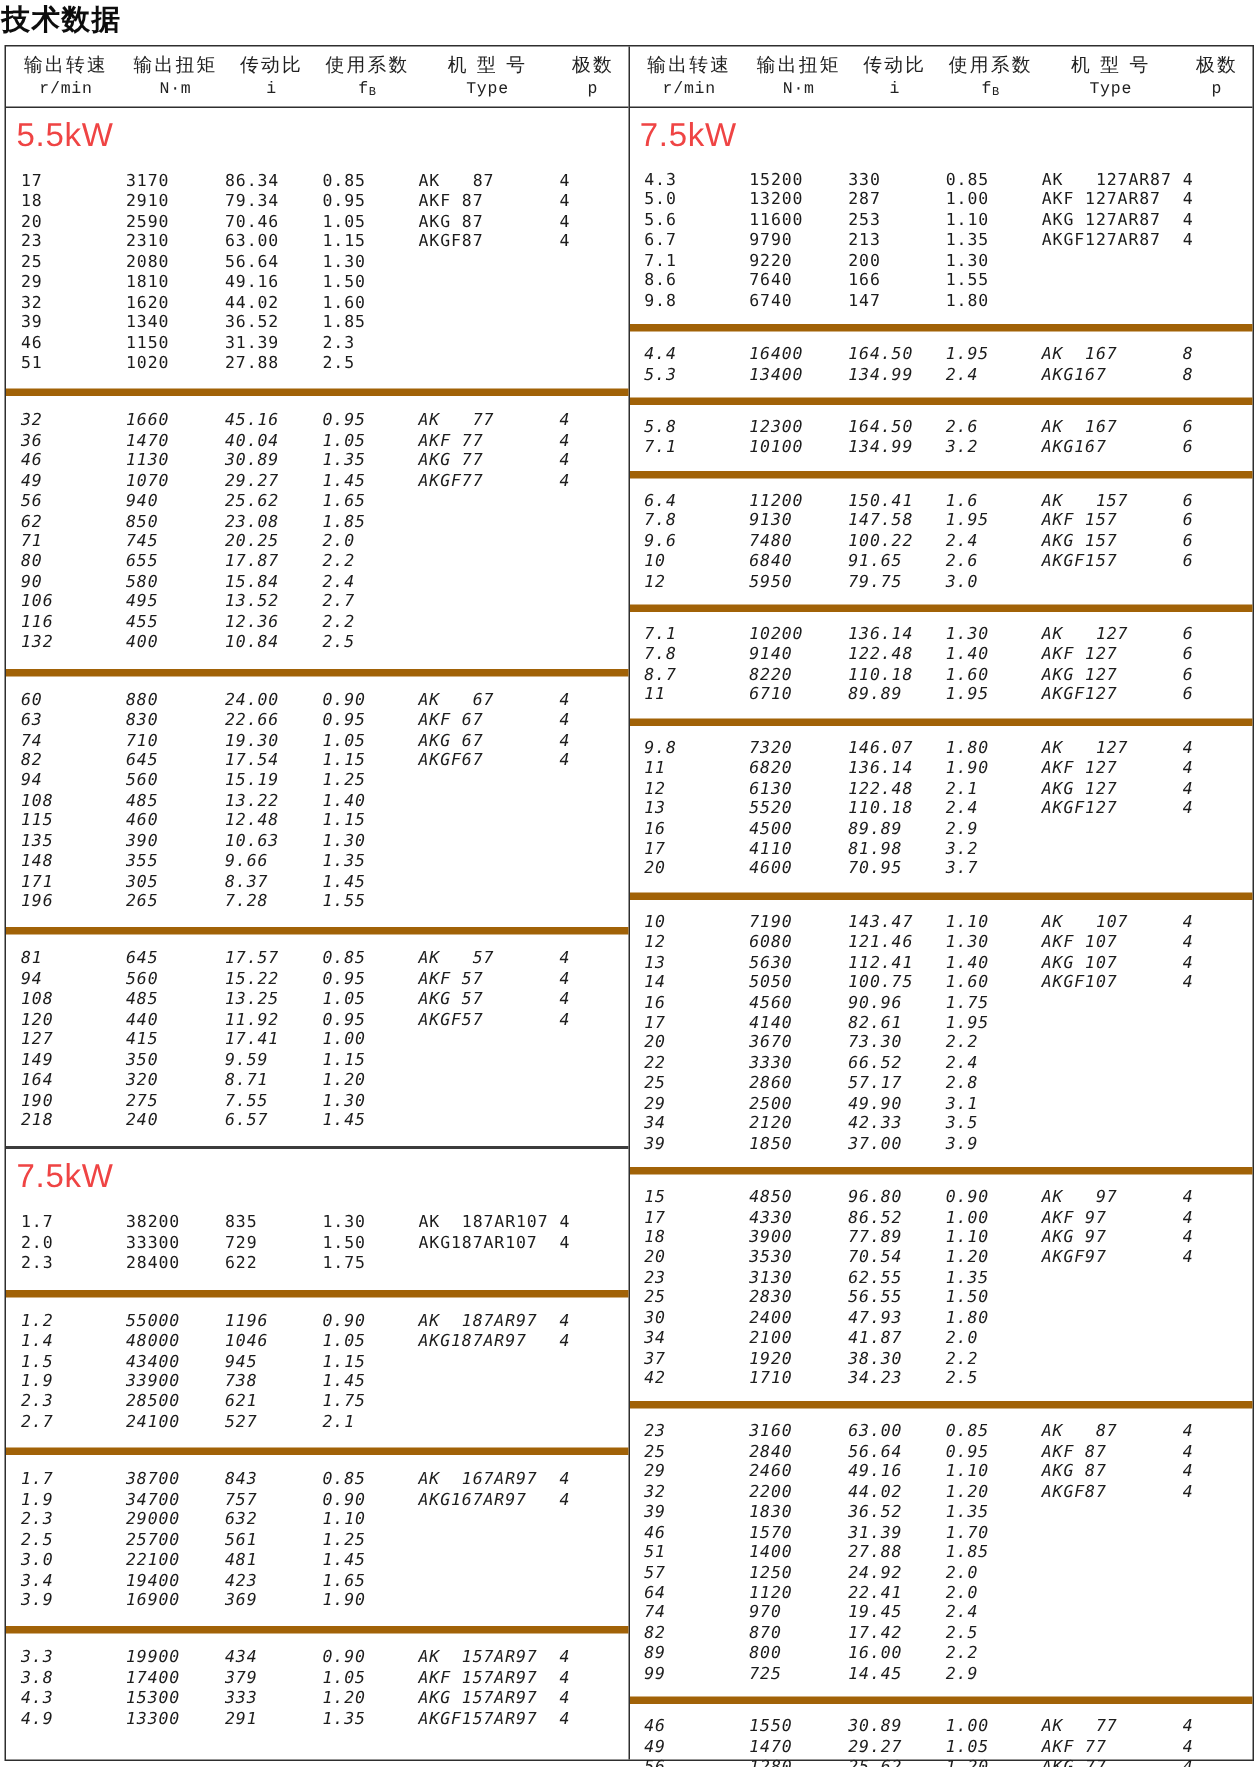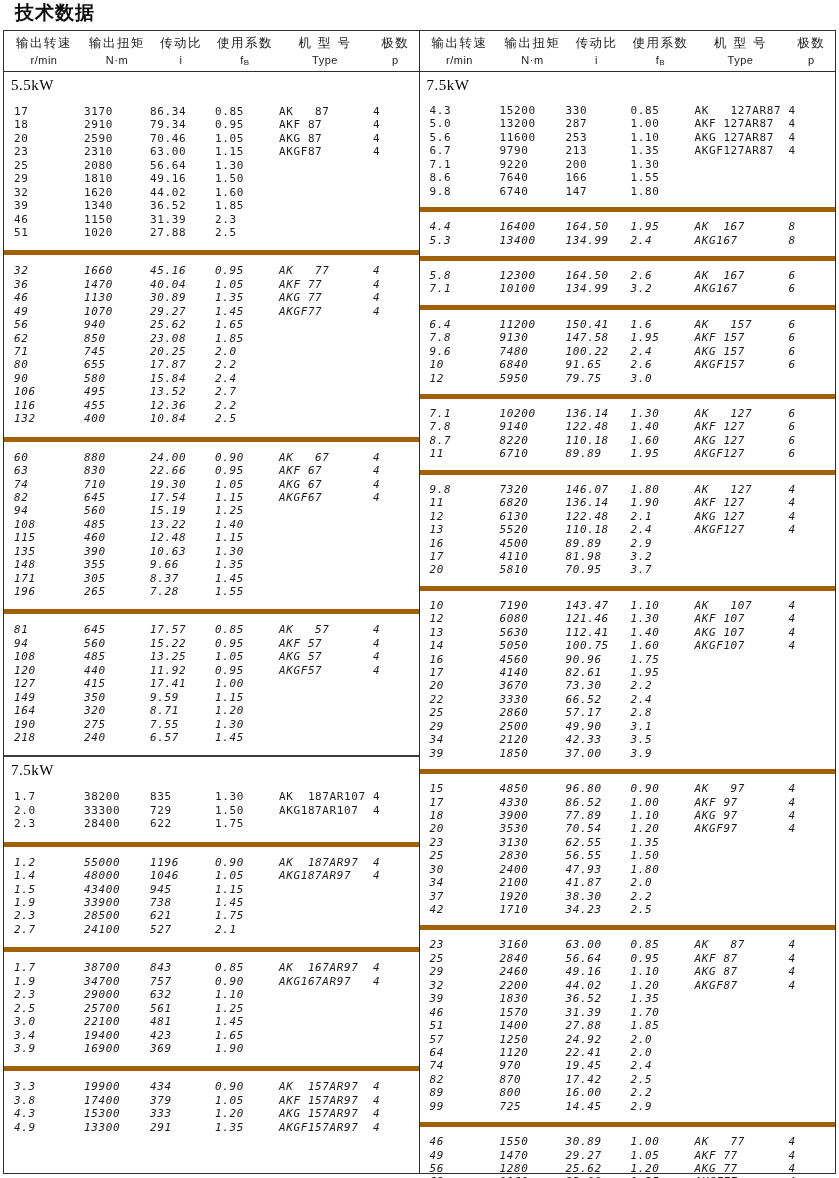--- a/index.html
+++ b/index.html
@@ -1,45 +1,45 @@
 <!DOCTYPE html>
 <html><head>
 <meta charset="utf-8">
 <style>
   html,body{margin:0;padding:0;background:#ffffff;}
   body{
     position:relative;width:839px;height:1178px;overflow:hidden;
     font-family:"DejaVu Sans",sans-serif;color:#1b1b1b;
   }
   .page-title{
-    position:absolute;left:15px;top:0px;
+    position:absolute;left:1px;top:0px;
     font-size:19px;font-weight:bold;letter-spacing:1px;color:#0d0d0d;
   }
   .frame{
     position:absolute;left:3px;top:30px;width:833px;height:1144px;
     border:1px solid #2e2e2e;display:flex;box-sizing:border-box;background:#fff;
   }
   .panel{flex:1 1 50%;min-width:0;box-sizing:border-box;}
   .panel-left{border-right:1px solid #2e2e2e;}
   .header-row{
     display:flex;align-items:flex-start;height:41px;box-sizing:border-box;
     border-bottom:1px solid #2e2e2e;padding-top:4px;
   }
   .hcell{text-align:center;flex:0 0 auto;}
   .hcell .zh{display:block;font-size:12.5px;letter-spacing:1.5px;color:#222;}
   .hcell .en{
-    display:block;margin-top:2px;font-family:Liberation Sans, sans-serif;
+    display:block;margin-top:2px;font-family:Liberation Mono, monospace;
     font-size:11px;color:#222;letter-spacing:.5px;
   }
   .hcell sub{font-size:8px;vertical-align:-1px;}
   .c0{width:80px;}.c1{width:66px;}.c2{width:62px;}.c3{width:66px;}.c4{width:94px;}.c5{flex:1 1 auto;}
   .section{box-sizing:border-box;}
   .section.sep-thick{border-top:2px solid #3c3c3c;}
   .power-label{
-    font-family:Liberation Serif, serif;font-size:15px;color:#000000;
+    font-family:Liberation Sans, sans-serif;font-size:22px;color:#ef4444;
     padding:5px 0 2px 7px;letter-spacing:.5px;
   }
   .block{padding:8px 0 9px 0;}
   .block.sep{border-top:5px solid #a16207;font-style:italic;}
   .panel-left .block{padding:9px 0 11px 0;}
   .row{
     display:flex;height:13.45px;line-height:13.4px;
     font-family:"DejaVu Sans Mono",monospace;font-size:11px;
     letter-spacing:.6px;white-space:pre;color:#1c1c1c;
   }
@@ -229,21 +229,21 @@
             <div class="row"><div class="cell c0">8.7</div><div class="cell c1">8220</div><div class="cell c2">110.18</div><div class="cell c3">1.60</div><div class="cell c4">AKG 127</div><div class="cell c5">6</div></div>
             <div class="row"><div class="cell c0">11</div><div class="cell c1">6710</div><div class="cell c2">89.89</div><div class="cell c3">1.95</div><div class="cell c4">AKGF127</div><div class="cell c5">6</div></div>
           </div>
           <div class="block sep">
             <div class="row"><div class="cell c0">9.8</div><div class="cell c1">7320</div><div class="cell c2">146.07</div><div class="cell c3">1.80</div><div class="cell c4">AK   127</div><div class="cell c5">4</div></div>
             <div class="row"><div class="cell c0">11</div><div class="cell c1">6820</div><div class="cell c2">136.14</div><div class="cell c3">1.90</div><div class="cell c4">AKF 127</div><div class="cell c5">4</div></div>
             <div class="row"><div class="cell c0">12</div><div class="cell c1">6130</div><div class="cell c2">122.48</div><div class="cell c3">2.1</div><div class="cell c4">AKG 127</div><div class="cell c5">4</div></div>
             <div class="row"><div class="cell c0">13</div><div class="cell c1">5520</div><div class="cell c2">110.18</div><div class="cell c3">2.4</div><div class="cell c4">AKGF127</div><div class="cell c5">4</div></div>
             <div class="row"><div class="cell c0">16</div><div class="cell c1">4500</div><div class="cell c2">89.89</div><div class="cell c3">2.9</div><div class="cell c4"></div><div class="cell c5"></div></div>
             <div class="row"><div class="cell c0">17</div><div class="cell c1">4110</div><div class="cell c2">81.98</div><div class="cell c3">3.2</div><div class="cell c4"></div><div class="cell c5"></div></div>
-            <div class="row"><div class="cell c0">20</div><div class="cell c1">5810</div><div class="cell c2">70.95</div><div class="cell c3">3.7</div><div class="cell c4"></div><div class="cell c5"></div></div>
+            <div class="row"><div class="cell c0">20</div><div class="cell c1">4600</div><div class="cell c2">70.95</div><div class="cell c3">3.7</div><div class="cell c4"></div><div class="cell c5"></div></div>
           </div>
           <div class="block sep">
             <div class="row"><div class="cell c0">10</div><div class="cell c1">7190</div><div class="cell c2">143.47</div><div class="cell c3">1.10</div><div class="cell c4">AK   107</div><div class="cell c5">4</div></div>
             <div class="row"><div class="cell c0">12</div><div class="cell c1">6080</div><div class="cell c2">121.46</div><div class="cell c3">1.30</div><div class="cell c4">AKF 107</div><div class="cell c5">4</div></div>
             <div class="row"><div class="cell c0">13</div><div class="cell c1">5630</div><div class="cell c2">112.41</div><div class="cell c3">1.40</div><div class="cell c4">AKG 107</div><div class="cell c5">4</div></div>
             <div class="row"><div class="cell c0">14</div><div class="cell c1">5050</div><div class="cell c2">100.75</div><div class="cell c3">1.60</div><div class="cell c4">AKGF107</div><div class="cell c5">4</div></div>
             <div class="row"><div class="cell c0">16</div><div class="cell c1">4560</div><div class="cell c2">90.96</div><div class="cell c3">1.75</div><div class="cell c4"></div><div class="cell c5"></div></div>
             <div class="row"><div class="cell c0">17</div><div class="cell c1">4140</div><div class="cell c2">82.61</div><div class="cell c3">1.95</div><div class="cell c4"></div><div class="cell c5"></div></div>
             <div class="row"><div class="cell c0">20</div><div class="cell c1">3670</div><div class="cell c2">73.30</div><div class="cell c3">2.2</div><div class="cell c4"></div><div class="cell c5"></div></div>
             <div class="row"><div class="cell c0">22</div><div class="cell c1">3330</div><div class="cell c2">66.52</div><div class="cell c3">2.4</div><div class="cell c4"></div><div class="cell c5"></div></div>

